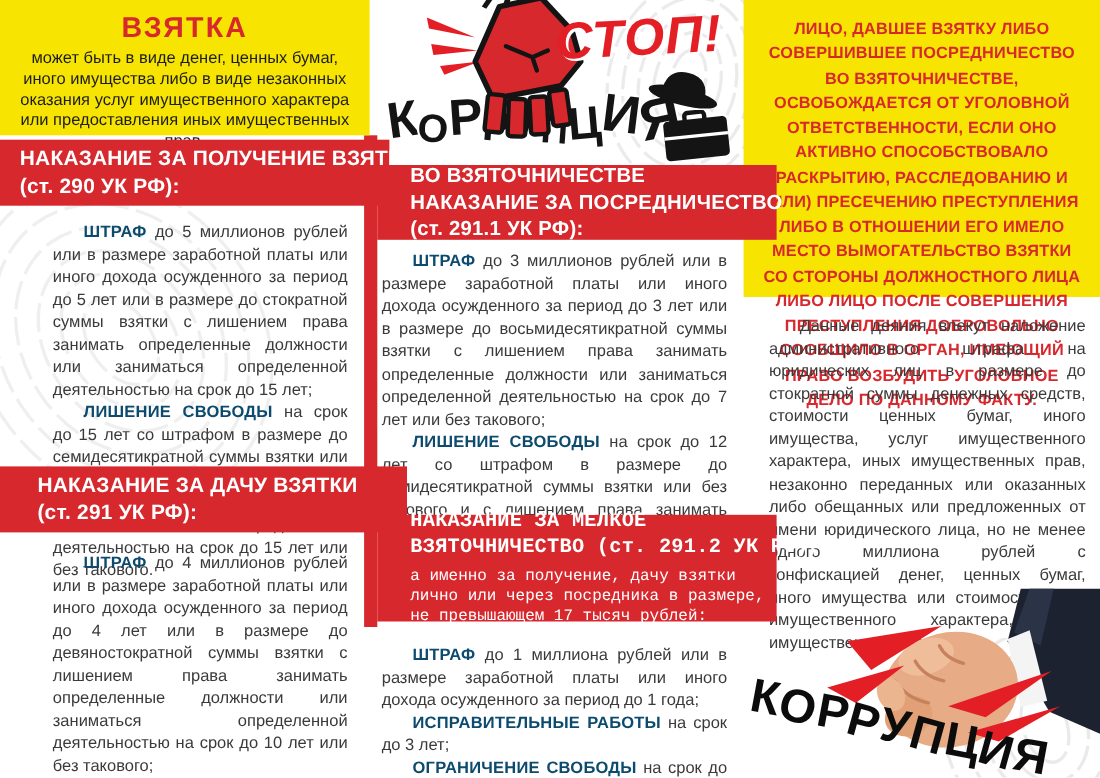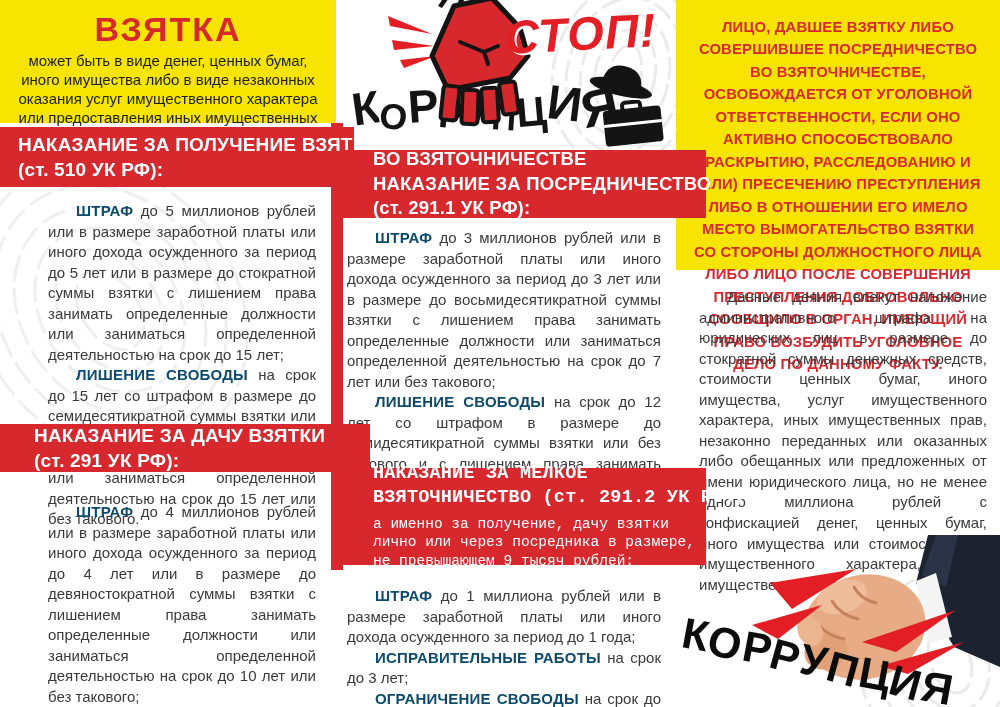--- a/index.html
+++ b/index.html
@@ -19,25 +19,25 @@
   }
   .banner-line{white-space:nowrap;}
   .body-text{color:#3a3a3a;font-size:15px;line-height:1.37;text-align:justify;z-index:2;}
   .body-text p{margin:0;text-indent:28px;}
   .body-text p + p{margin-top:0px;}
   .lead{color:#0c4a6e;font-weight:bold;letter-spacing:.2px;}
   .fp{z-index:0;opacity:.55;}
 
   
   .l-head{left:0;top:0;width:336px;height:123px;text-align:center;z-index:2;}
-  .l-title{margin:10px 0 2px;color:#d7282e;font-size:34px;font-weight:bold;letter-spacing:2px;}
+  .l-title{margin:10px 0 2px;color:#d7282e;font-size:26px;font-weight:bold;letter-spacing:2px;}
   .l-intro{margin:2px auto 0;width:306px;font-size:15px;line-height:1.27;color:#1d1d1d;text-align:center;}
   .banner-a{left:0;top:127px;width:336px;height:60px;padding-left:18px;font-size:19px;}
   .l-body1{left:48px;top:201px;width:268px;}
-  .banner-b{left:0;top:424px;width:336px;height:48px;padding-left:34px;font-size:19px;}
+  .banner-b{left:0;top:424px;width:336px;height:60px;padding-left:34px;font-size:19px;}
   .l-body2{left:48px;top:502px;width:268px;}
   .fold-strip{left:331px;top:123px;width:12px;height:447px;background:#d7282e;z-index:1;}
 
   
   .m-banner1{left:343px;top:150px;width:333px;height:68px;padding-left:30px;font-size:18.5px;}
   .m-body1{left:347px;top:228px;width:314px;}
   .m-banner2{left:343px;top:468px;width:333px;height:97px;padding-left:30px;font-size:18.5px;font-family:Liberation Mono, monospace;}
   .m-banner2 .sub{font-weight:normal;font-size:14.5px;line-height:1.3;margin-top:4px;letter-spacing:0;}
   .m-body2{left:347px;top:586px;width:314px;}
 
@@ -88,21 +88,21 @@
 
   <div class="abs yellow-box l-head">
     <div class="l-title">ВЗЯТКА</div>
     <div class="l-intro">может быть в виде денег, ценных бумаг, иного имущества либо в виде незаконных оказания услуг имущественного характера или предоставления иных имущественных прав.</div>
   </div>
 
   <div class="abs fold-strip"></div>
 
   <div class="abs red-banner banner-a">
     <div class="banner-line">НАКАЗАНИЕ ЗА ПОЛУЧЕНИЕ ВЗЯТКИ</div>
-    <div class="banner-line">(ст. 510 УК РФ):</div>
+    <div class="banner-line">(ст. 290 УК РФ):</div>
   </div>
 
   <div class="abs fp" style="left:-40px;top:170px;">
     <svg width="300" height="280" viewBox="0 0 300 280">
       <g fill="none" stroke="#e2e2e2" stroke-width="3" stroke-dasharray="26 7" transform="rotate(-35 150 140)">
         <ellipse cx="150" cy="140" rx="28" ry="44"></ellipse>
           <ellipse cx="150" cy="140" rx="48" ry="66"></ellipse>
         <ellipse cx="150" cy="140" rx="68" ry="88"></ellipse>
           <ellipse cx="150" cy="140" rx="88" ry="110"></ellipse>
         <ellipse cx="150" cy="140" rx="108" ry="132"></ellipse>
@@ -195,21 +195,21 @@
   </div>
 
   <div class="abs body-text m-body1">
     <p><span class="lead">ШТРАФ</span><span> до 3 миллионов рублей или в размере заработной платы или иного дохода осужденного за период до 3 лет или в размере до восьмидесятикратной суммы взятки с лишением права занимать определенные должности или заниматься определенной деятельностью на срок до 7 лет или без такового;</span></p>
     <p><span class="lead">ЛИШЕНИЕ СВОБОДЫ</span><span> на срок до 12 лет со штрафом в размере до семидесятикратной суммы взятки или без такового и с лишением права занимать определенные должности или заниматься определенной деятельностью на срок до 7 лет или без такового.</span></p>
   </div>
 
   <div class="abs red-banner m-banner2">
     <div class="banner-line">НАКАЗАНИЕ ЗА МЕЛКОЕ</div>
     <div class="banner-line">ВЗЯТОЧНИЧЕСТВО (ст. 291.2 УК РФ),</div>
-    <div class="sub">а именно за получение, дачу взятки лично или через посредника в размере, не превышающем 9 тысяч рублей:</div>
+    <div class="sub">а именно за получение, дачу взятки лично или через посредника в размере, не превышающем 17 тысяч рублей:</div>
   </div>
 
   <div class="abs body-text m-body2">
     <p><span class="lead">ШТРАФ</span><span> до 1 миллиона рублей или в размере заработной платы или иного дохода осужденного за период до 1 года;</span></p>
     <p><span class="lead">ИСПРАВИТЕЛЬНЫЕ РАБОТЫ</span><span> на срок до 3 лет;</span></p>
     <p><span class="lead">ОГРАНИЧЕНИЕ СВОБОДЫ</span><span> на срок до 4 лет;</span></p>
 
   </div>
 
   <div class="abs yellow-box r-yellow">

